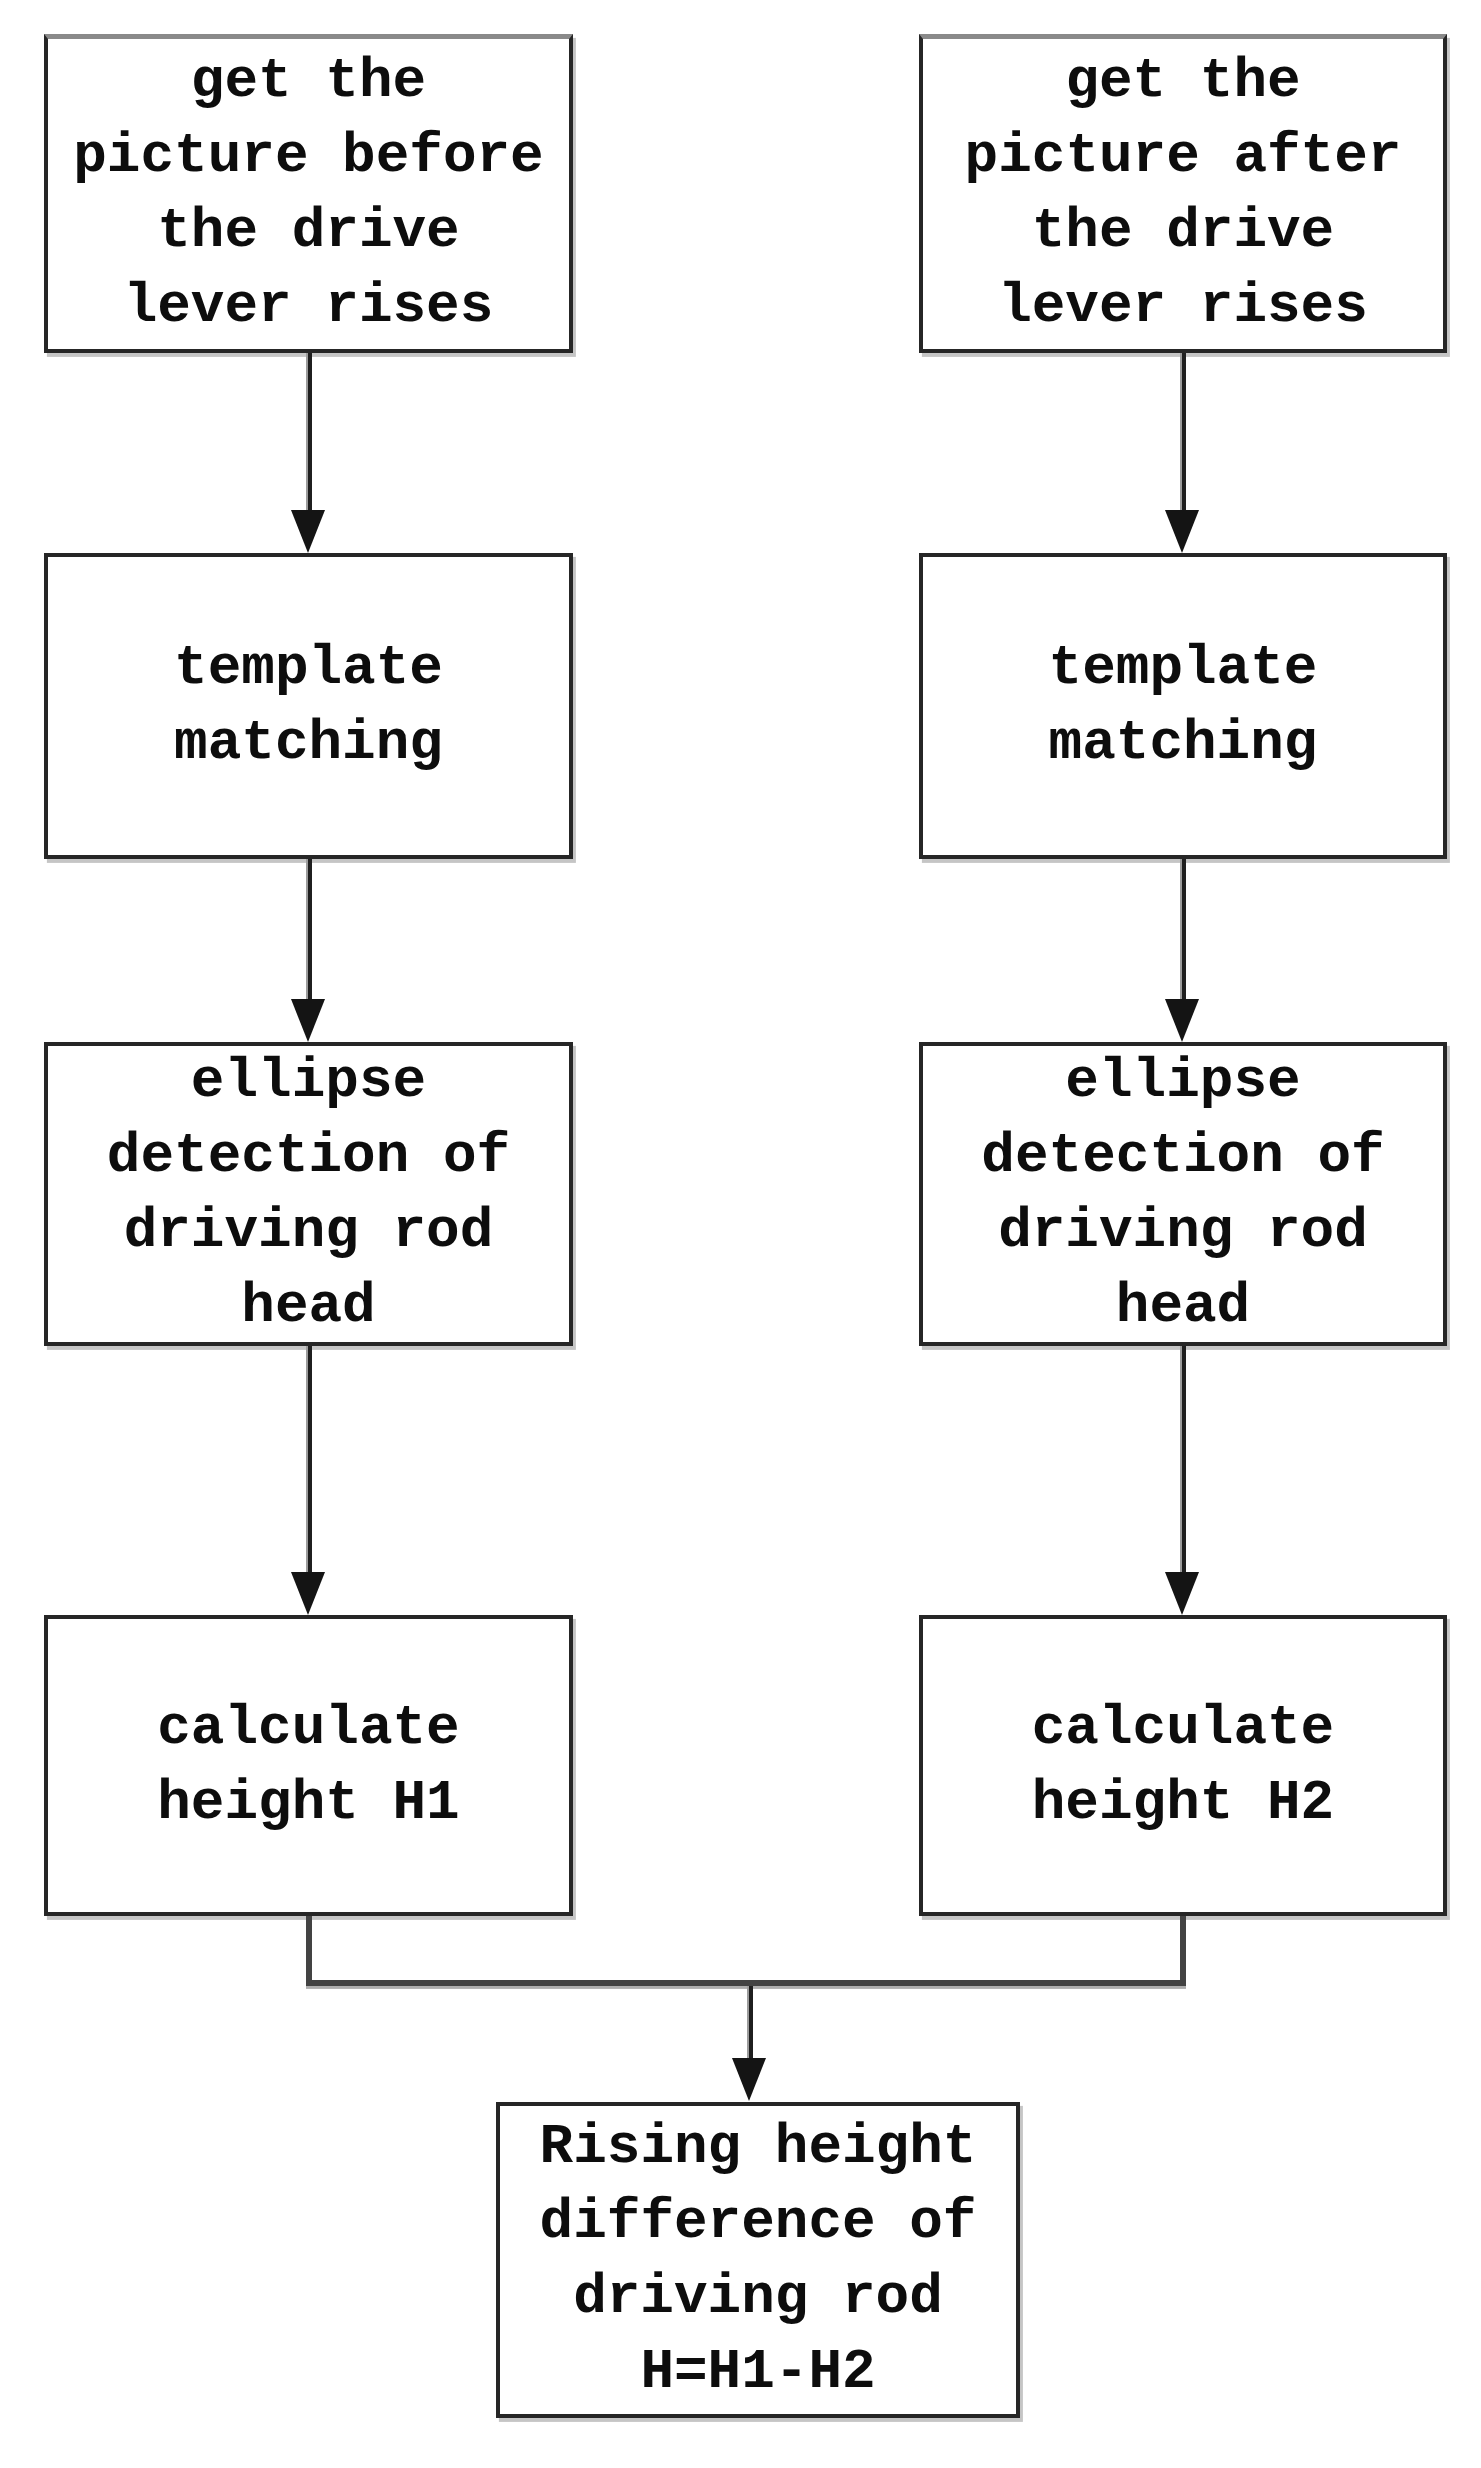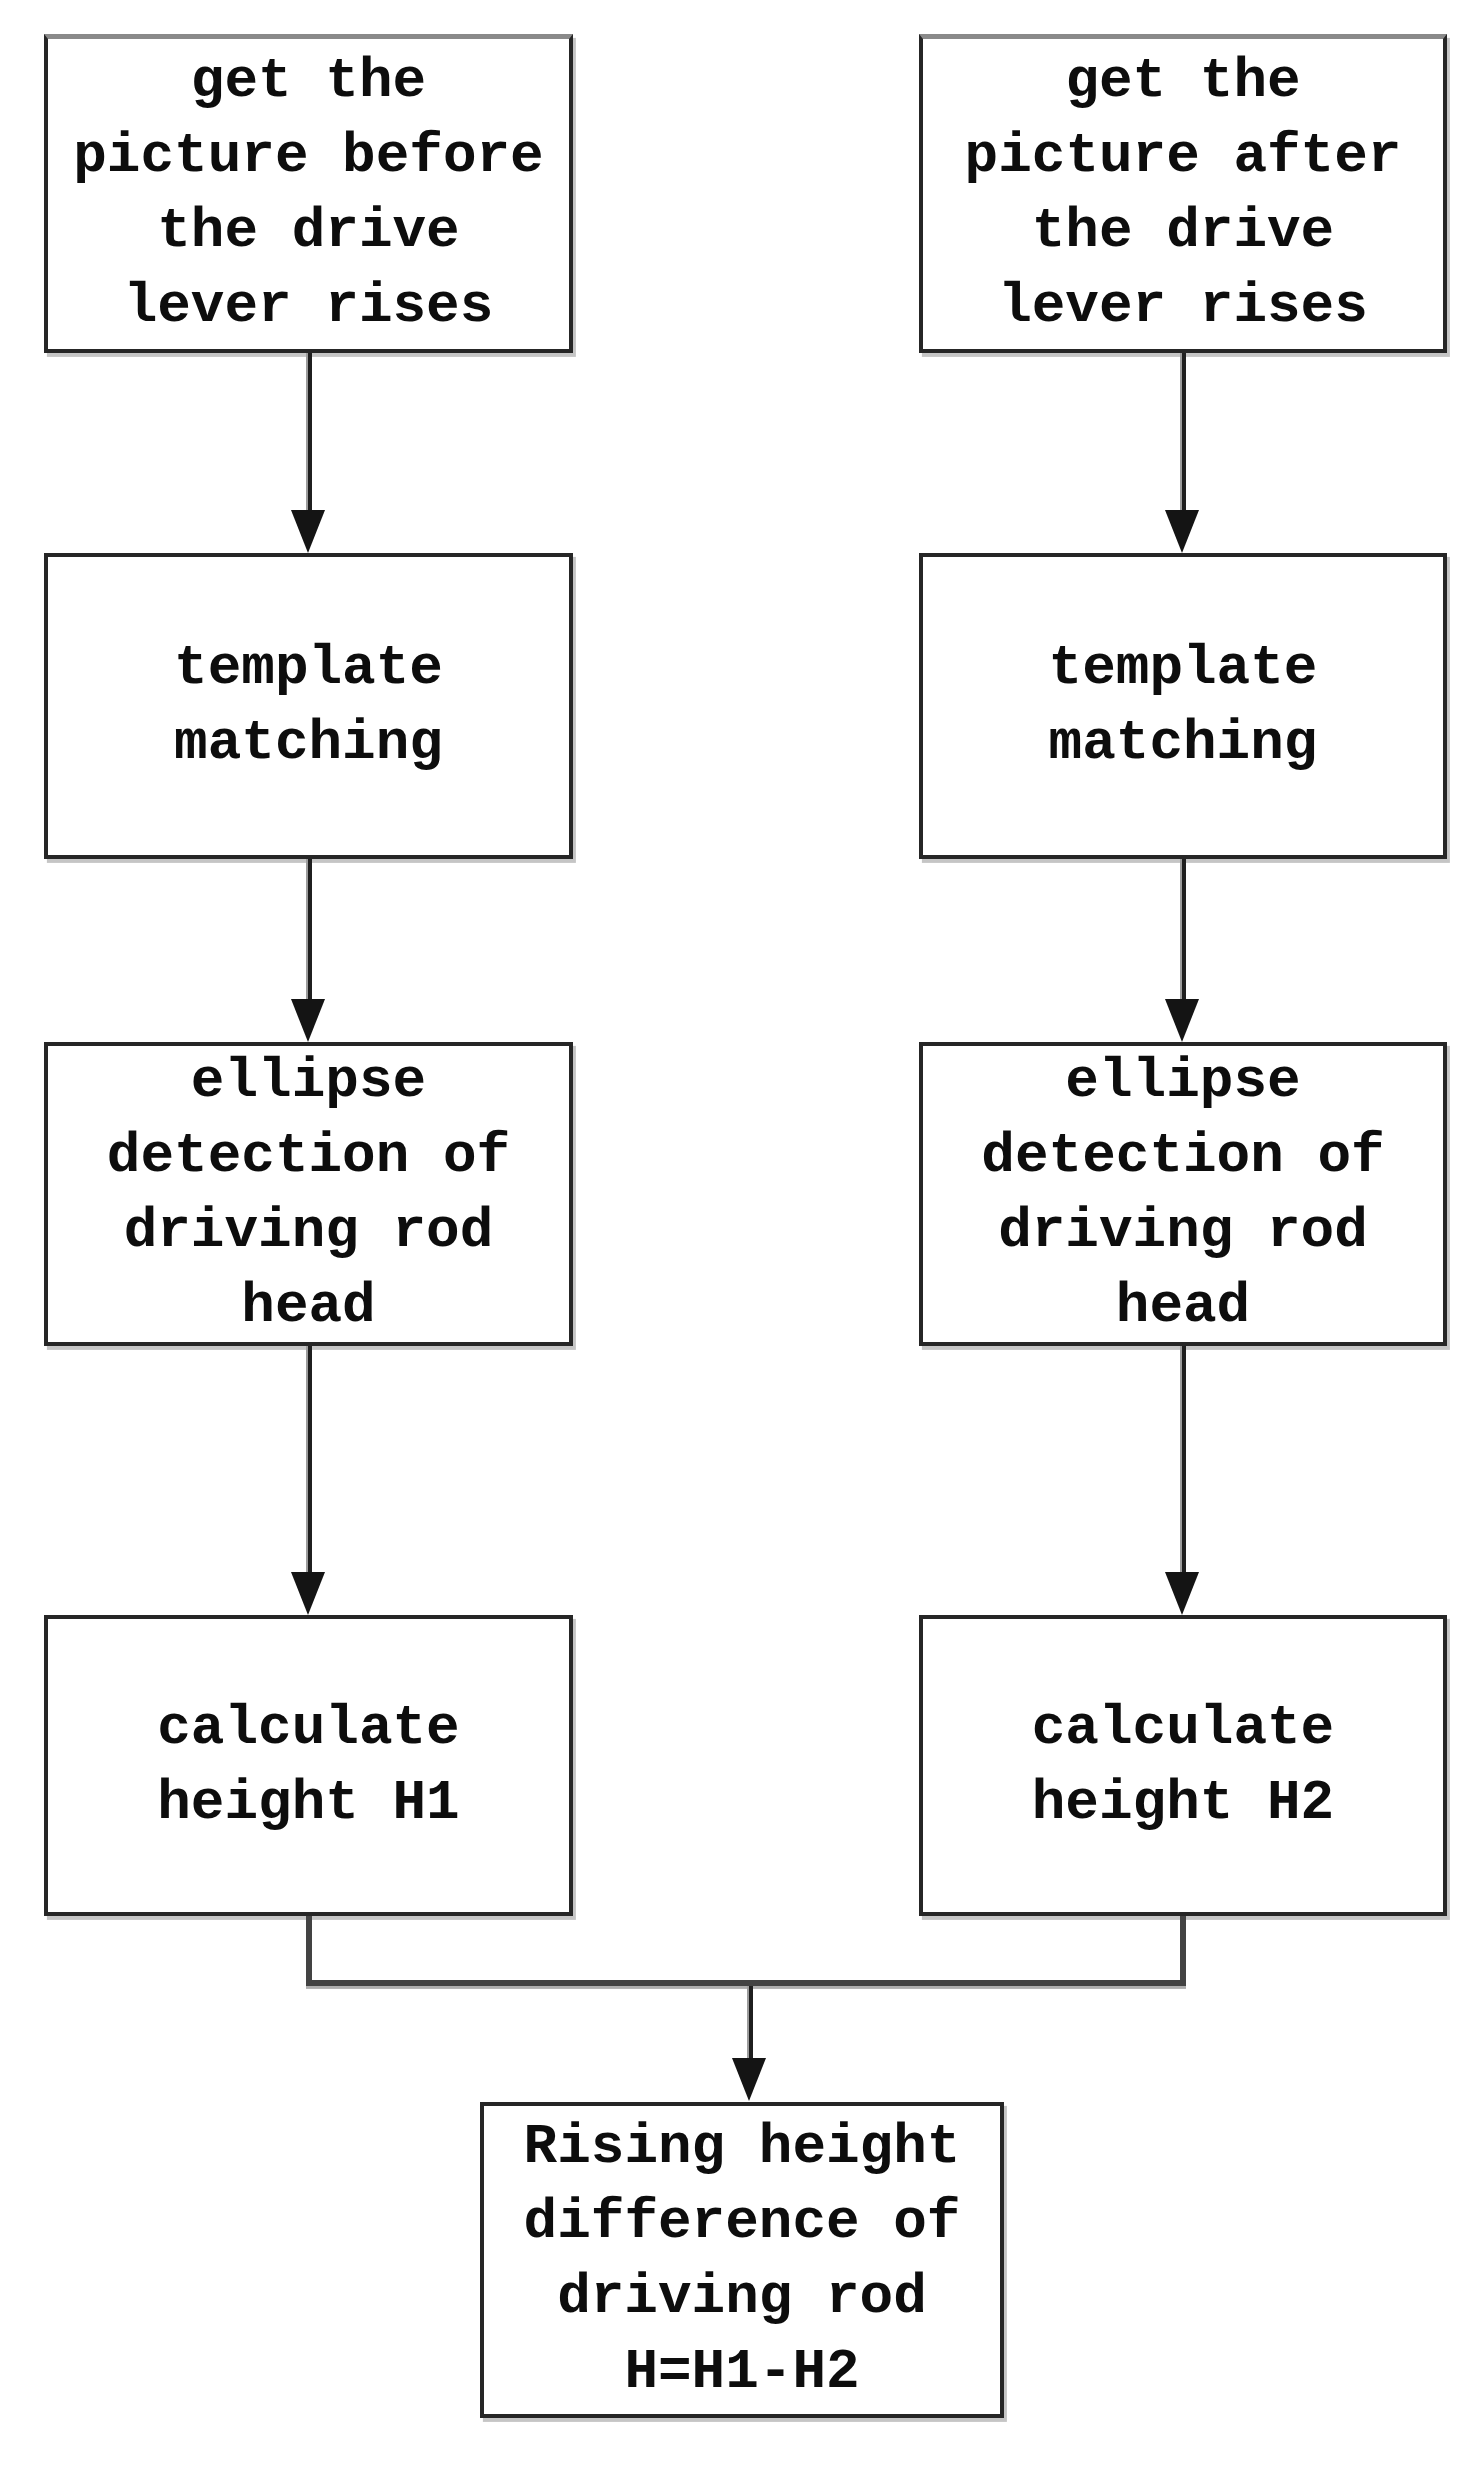--- a/index.html
+++ b/index.html
@@ -129,21 +129,21 @@
     <span class="node-label">calculate
 height H2</span>
   </div>
 
   <div class="cline" style="left:306px; top:1916px; width:5.9px; height:70px;"></div>
   <div class="cline" style="left:1180px; top:1916px; width:5.9px; height:70px;"></div>
   <div class="hline" style="left:306px; top:1980px; width:880px;"></div>
   <div class="vline" style="left:747px; top:1986px; height:74px;"></div>
   <div class="arrowhead" style="left:732px; top:2058px;"></div>
 
-  <div class="node" style="left:480px; top:2102px; width:524px; height:316px;">
+  <div class="node" style="left:496px; top:2102px; width:524px; height:316px;">
     <span class="node-label">Rising height
 difference of
 driving rod
 H=H1-H2</span>
   </div>
 
 </div>
 
 
 </body></html>

